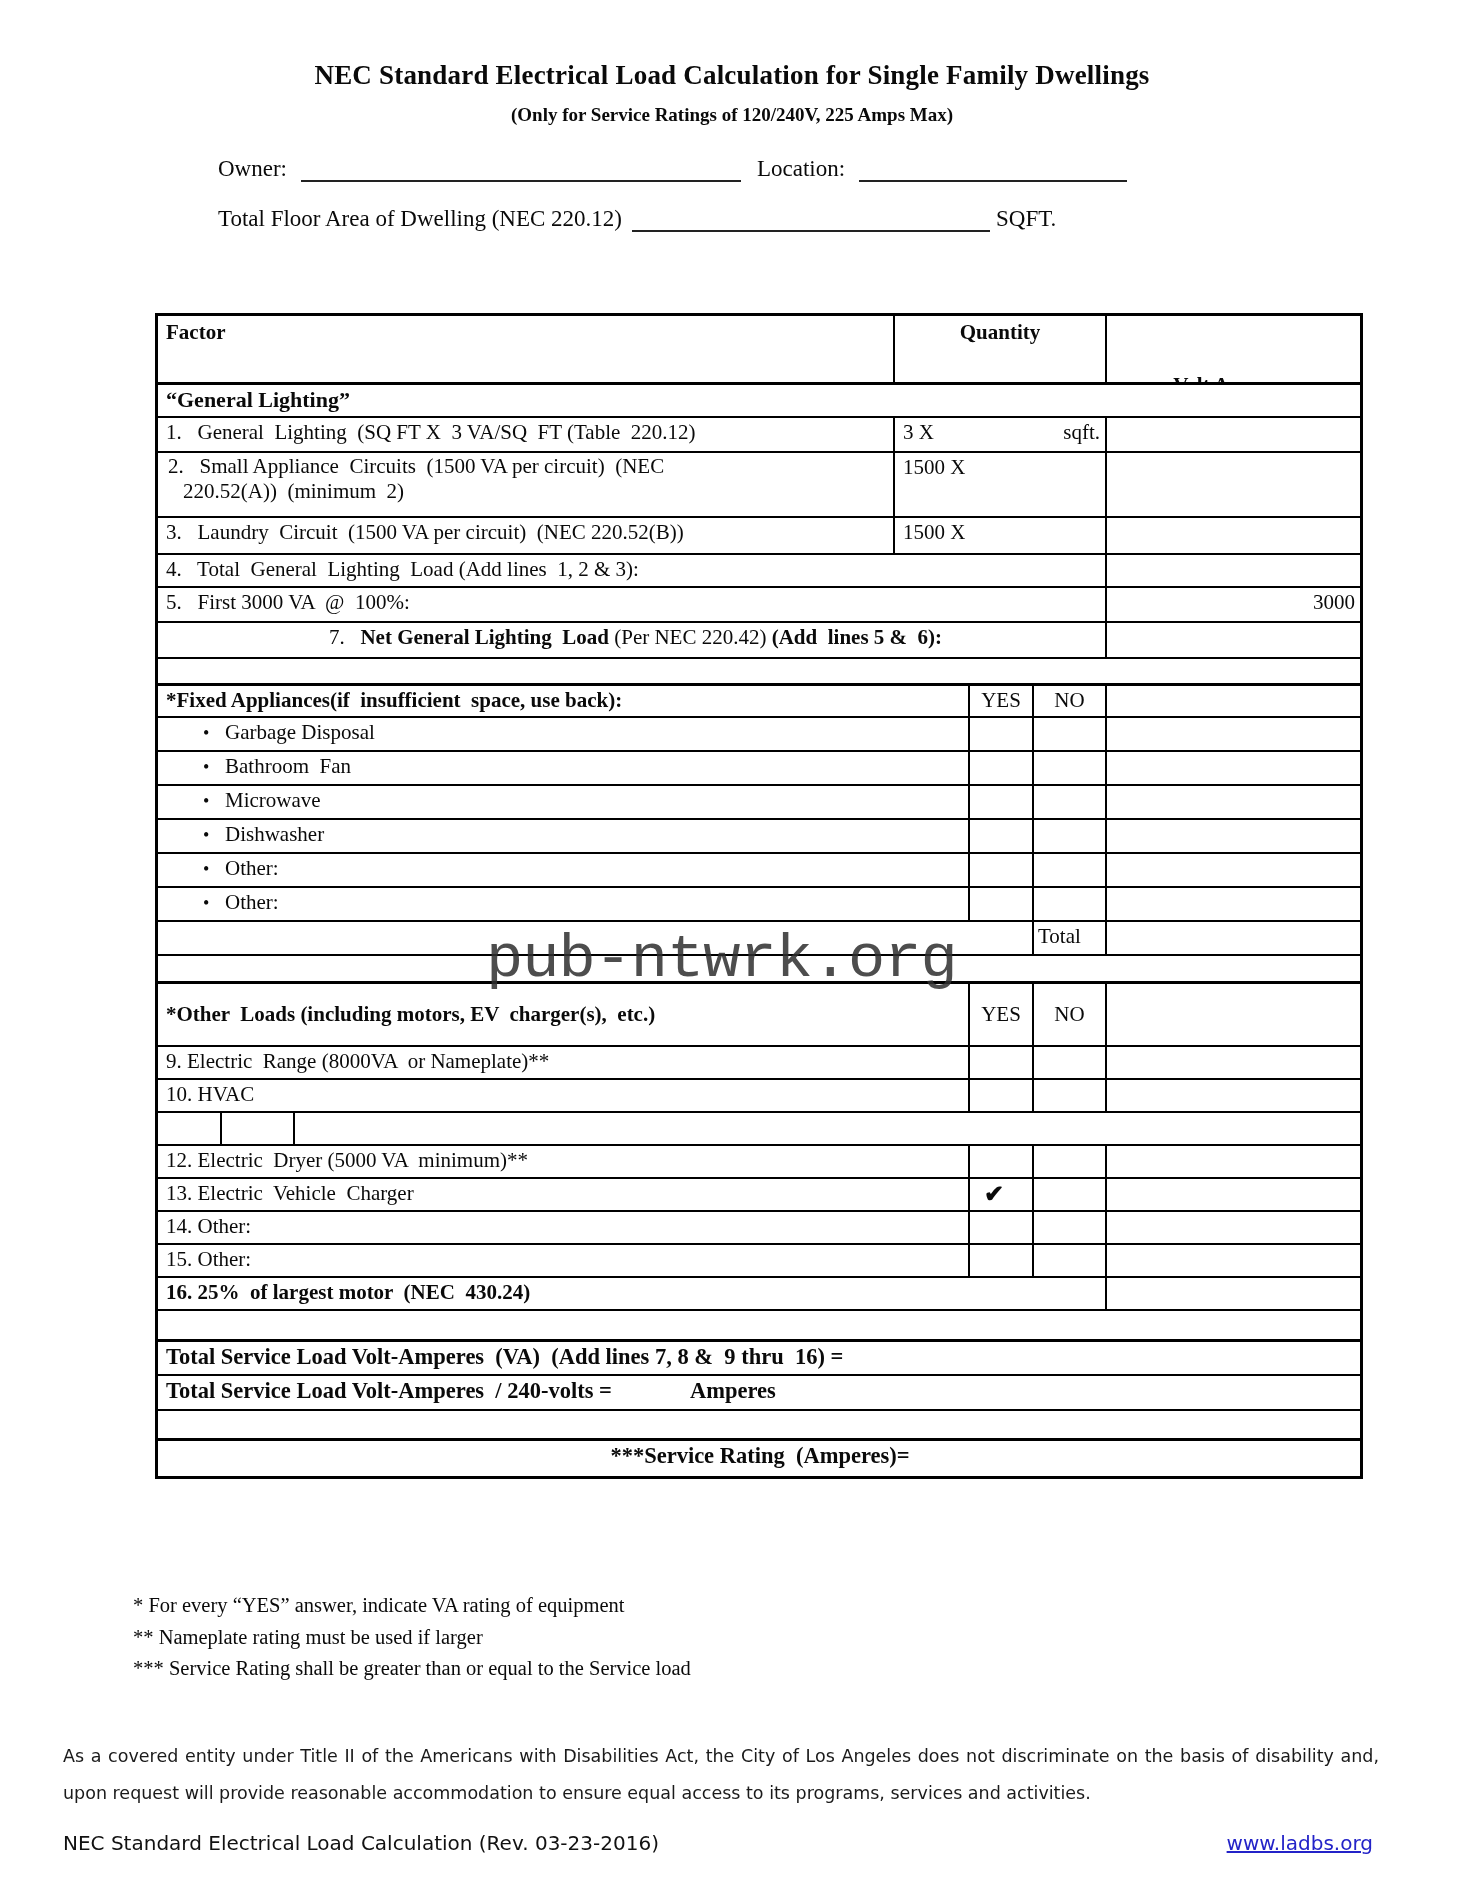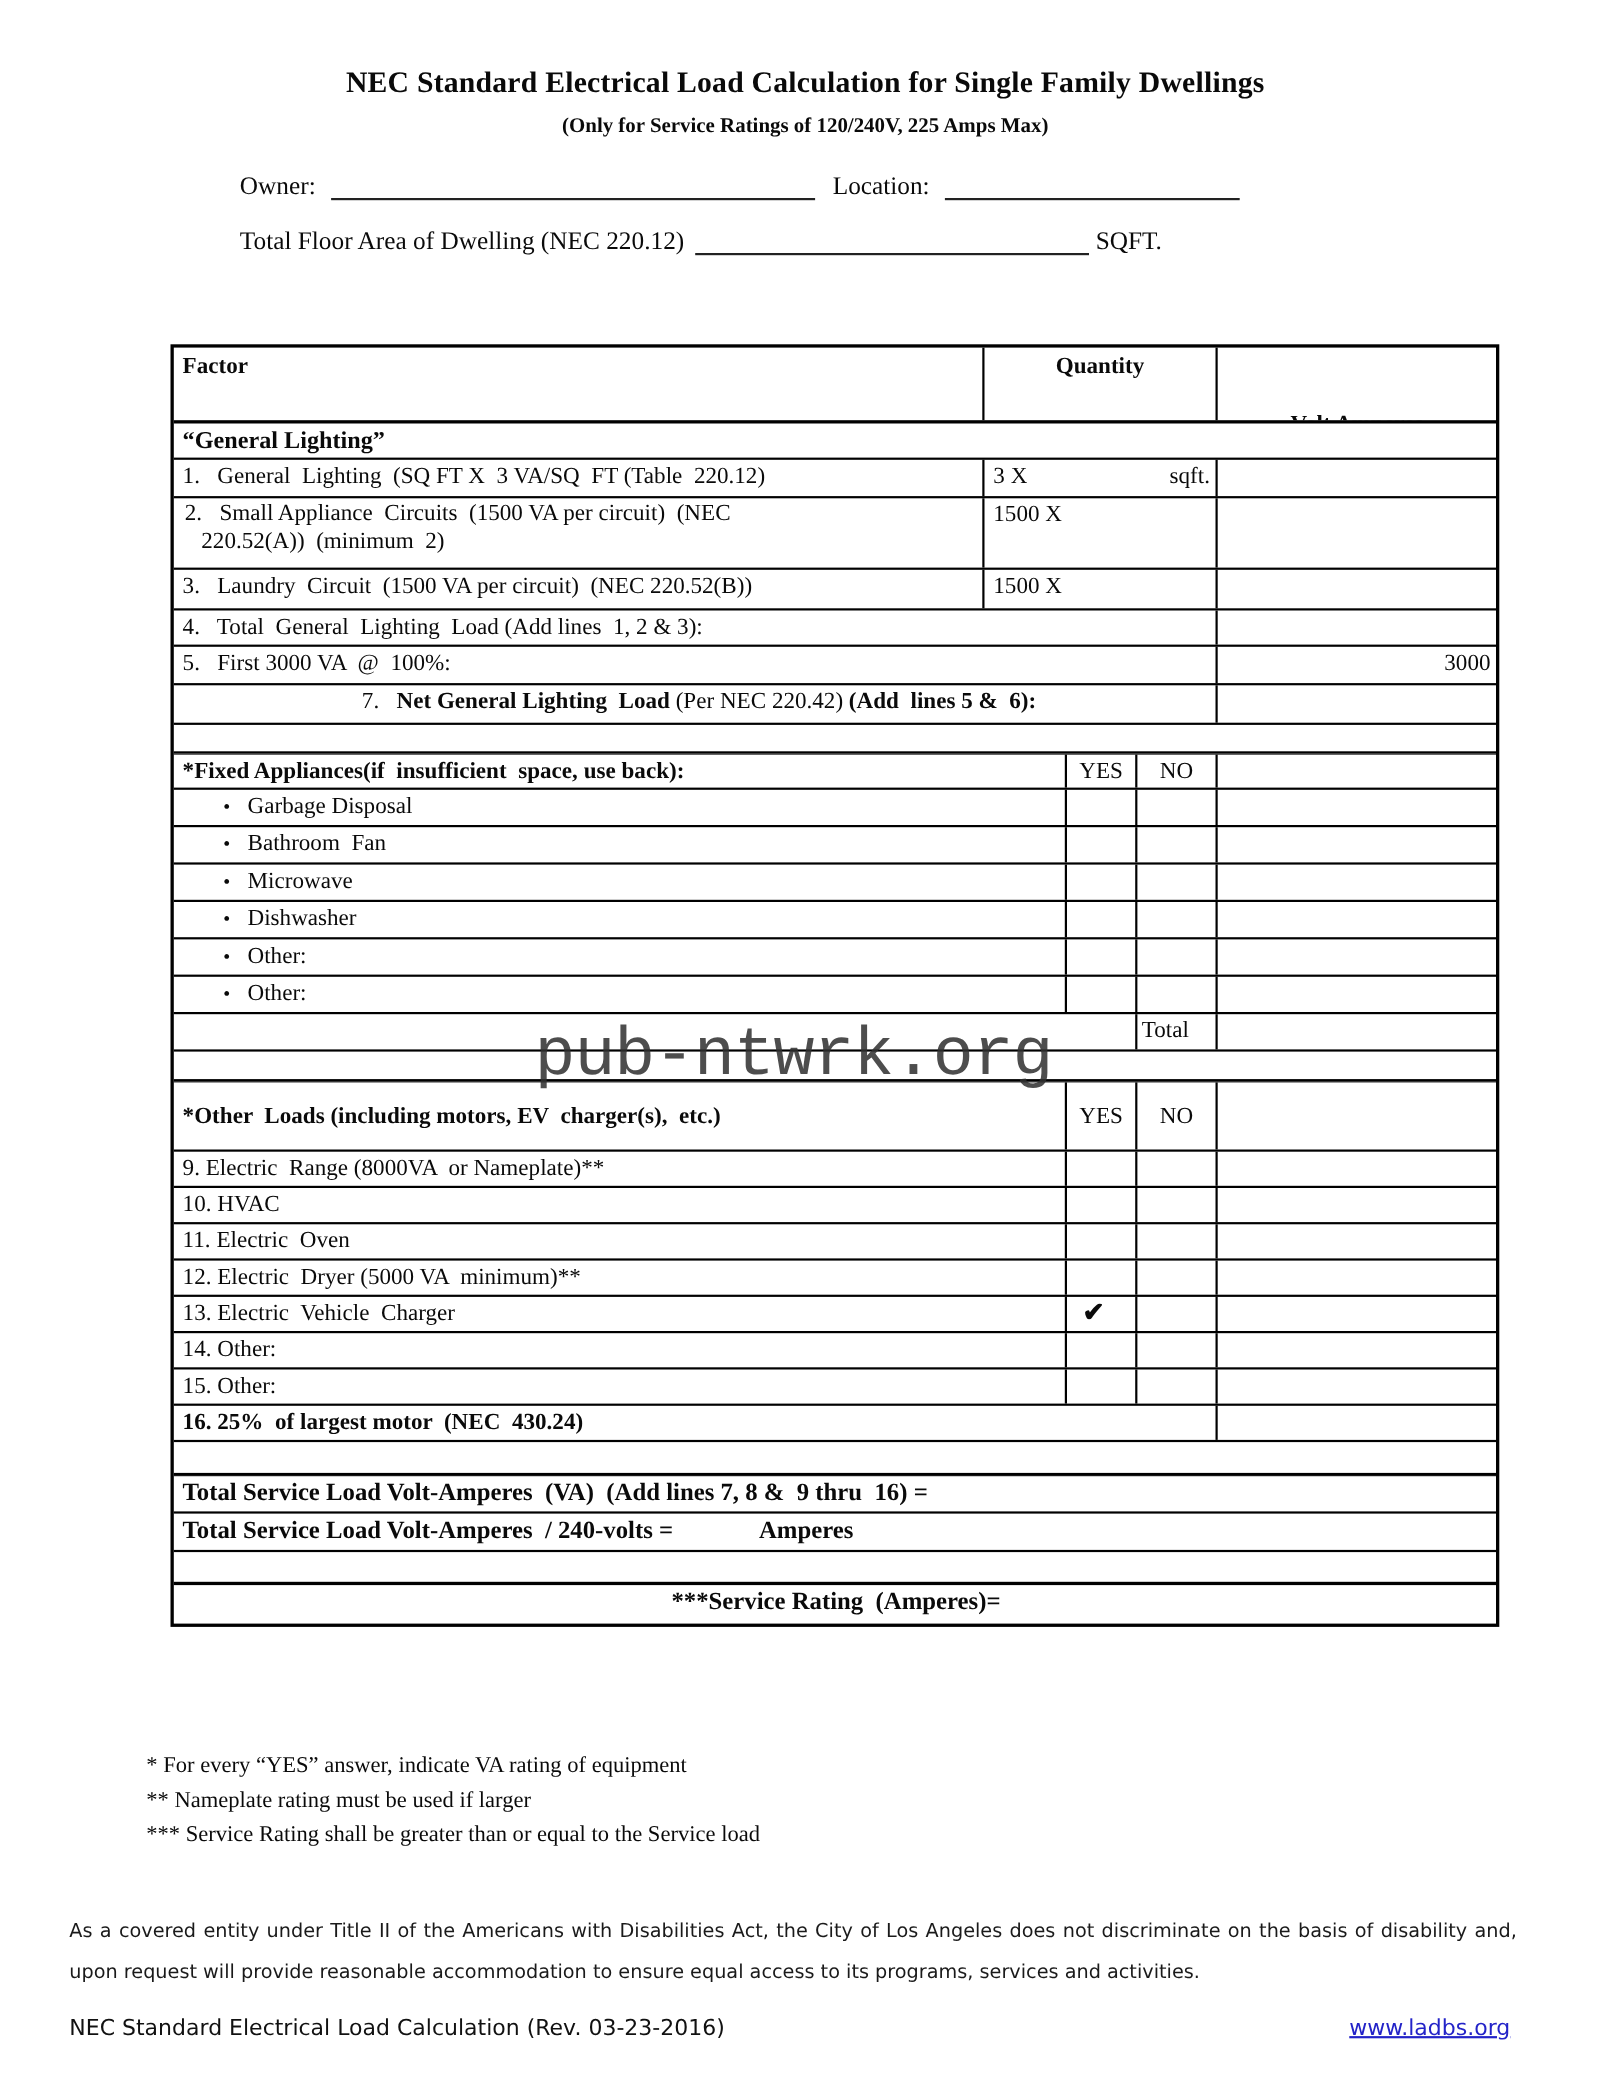--- a/index.html
+++ b/index.html
@@ -216,21 +216,20 @@
       <div class="cell cn br"></div>
       <div class="cell cva"></div>
     </div>
     <div class="row h33">
       <div class="cell cfy br">10. HVAC</div>
       <div class="cell cy br"></div>
       <div class="cell cn br"></div>
       <div class="cell cva"></div>
     </div>
     <div class="row h33">
-      <div class="cell cfy br">11. Electric  Oven</div>
       <div class="cell cy br"></div>
       <div class="cell cn br"></div>
       <div class="cell cva"></div>
     </div>
     <div class="row h33">
       <div class="cell cfy br">12. Electric  Dryer (5000 VA  minimum)**</div>
       <div class="cell cy br"></div>
       <div class="cell cn br"></div>
       <div class="cell cva"></div>
     </div>

